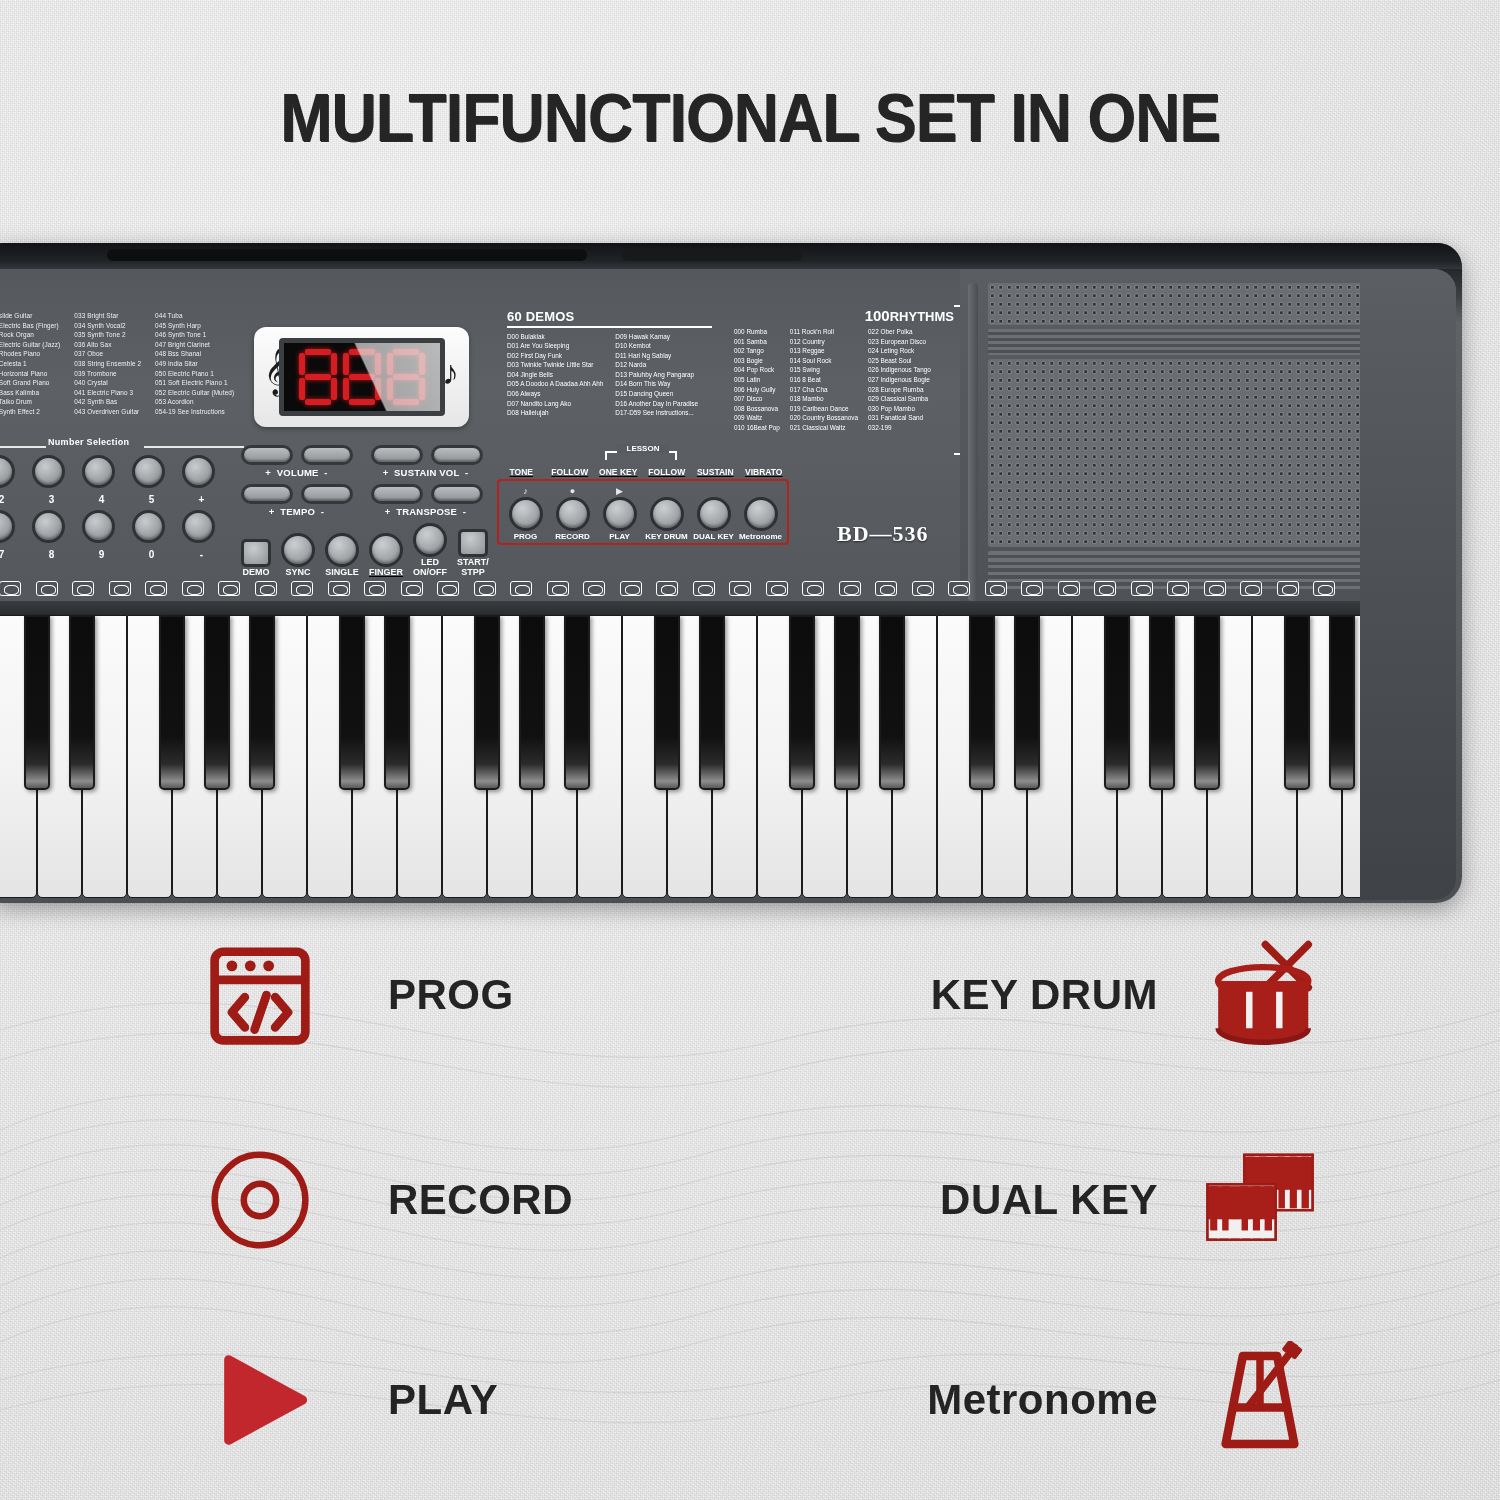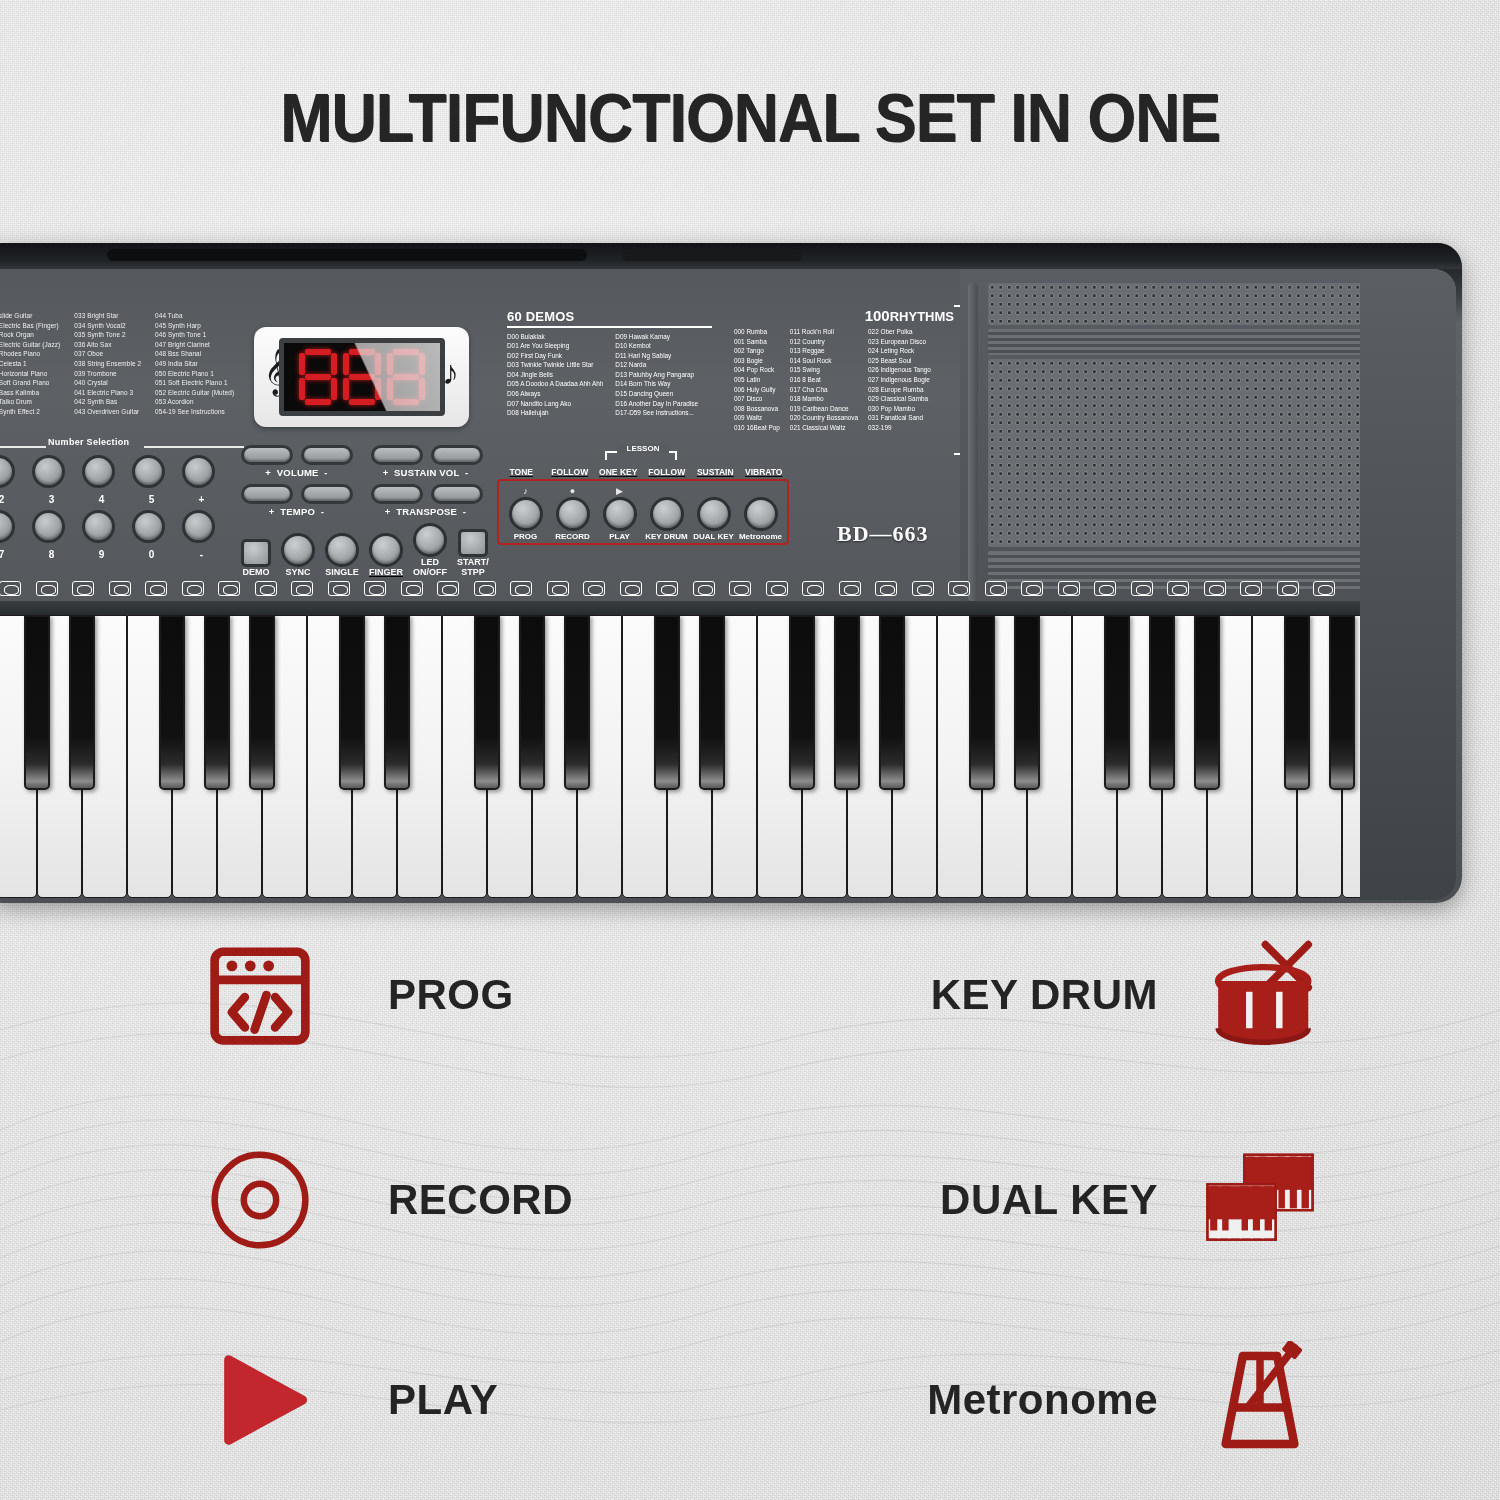--- a/index.html
+++ b/index.html
@@ -559,21 +559,21 @@
             <div class="botcell">PROG</div>
             <div class="botcell">RECORD</div>
             <div class="botcell">PLAY</div>
             <div class="botcell">KEY DRUM</div>
             <div class="botcell">DUAL KEY</div>
             <div class="botcell">Metronome</div>
           </div>
       </div>
     </div>
 
-    <div class="model">BD—663</div>
+    <div class="model">BD—536</div>
   </div>
 
   <div class="speaker-zone">
     <div class="speaker-rail"></div>
     <div class="grille grille-a"></div>
     <div class="ridges-a"></div>
     <div class="grille grille-b"></div>
     <div class="ridges-b"></div>
   </div>
 

